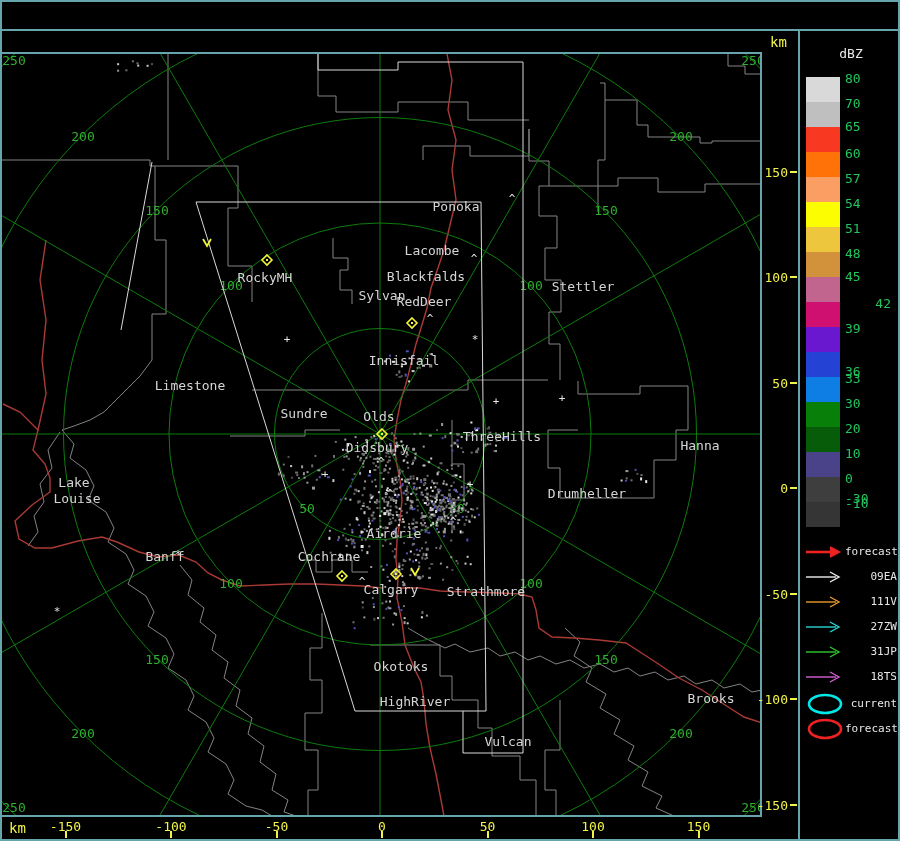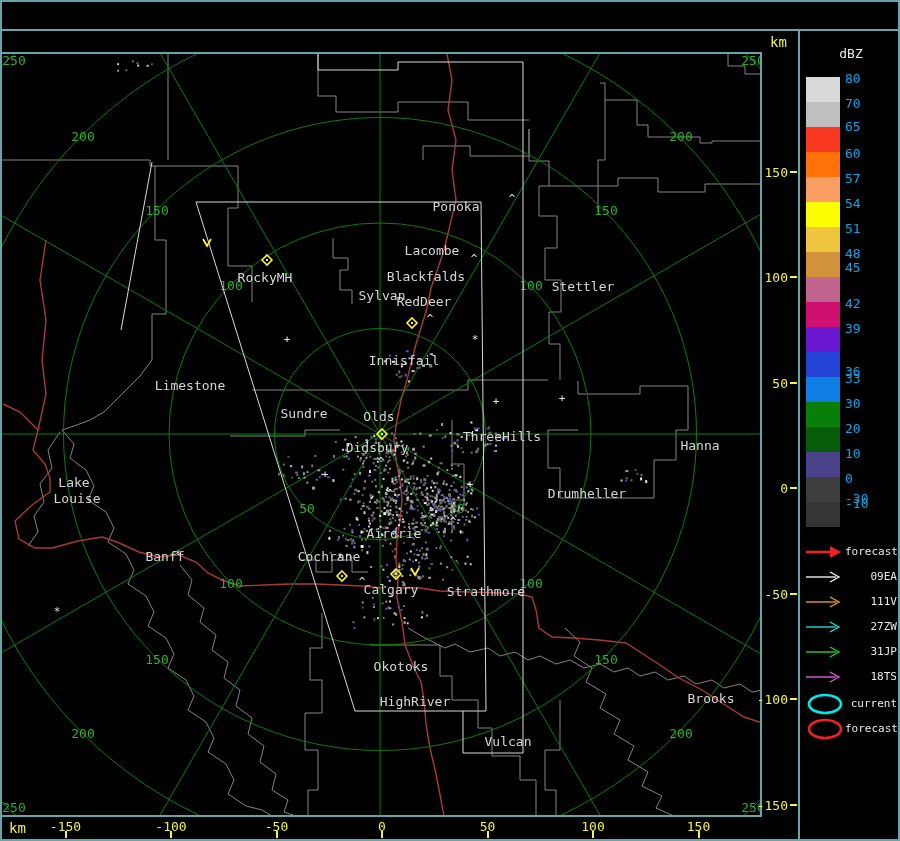--- a/index.html
+++ b/index.html
@@ -7,21 +7,21 @@
         font-family:"DejaVu Sans Mono",monospace;}
   .teal{position:absolute;background:#67a5ad;}
   .ylw{color:#f2f24a;}
   .txt{position:absolute;white-space:pre;}
   #title{left:0;top:6px;width:900px;text-align:center;color:#c9c9c9;font-size:14px;letter-spacing:1px;}
   #stamp{left:8px;top:33px;font-size:14px;}
   #km-right{left:770px;top:34px;width:24px;font-size:14px;}
   #km-bottom{left:9px;top:820px;font-size:14px;}
   #dbz-title{left:826px;top:46px;width:50px;font-size:13px;color:#e8e8e8;}
   .cb-block{position:absolute;left:806px;width:34px;height:25px;}
-  .cb-label{position:absolute;left:845px;width:46px;font-size:13px;color:#0ea5e9;}
+  .cb-label{position:absolute;left:845px;width:46px;font-size:13px;color:#22c55e;}
   .ax-b{position:absolute;width:50px;margin-left:-25px;text-align:center;font-size:13px;top:819px;}
   .tick-b{position:absolute;width:2px;height:7px;background:#f2f24a;top:831px;}
   .ax-r{position:absolute;width:46px;text-align:right;font-size:13px;left:742px;margin-top:-7px;}
   .tick-r{position:absolute;width:7px;height:2px;background:#f2f24a;left:790px;margin-top:-1px;}
   .leg-item{position:absolute;left:804px;height:22px;}
   .leg-label{position:absolute;left:845px;width:52px;font-size:11px;color:#e8e8e8;margin-top:-7px;text-align:right;}
   svg text{font-family:"DejaVu Sans Mono",monospace;}
 </style>
 </head>
 <body>
@@ -1029,23 +1029,23 @@
       <div class="cb-label" style="top: 146px;">60</div>
       <div class="cb-block" style="top: 177px; background: rgb(251, 158, 100);"></div>
       <div class="cb-label" style="top: 171px;">57</div>
       <div class="cb-block" style="top: 202px; background: rgb(253, 253, 2);"></div>
       <div class="cb-label" style="top: 196px;">54</div>
       <div class="cb-block" style="top: 227px; background: rgb(238, 198, 62);"></div>
       <div class="cb-label" style="top: 221px;">51</div>
       <div class="cb-block" style="top: 252px; background: rgb(210, 146, 60);"></div>
       <div class="cb-label" style="top: 246px;">48</div>
       <div class="cb-block" style="top: 277px; background: rgb(194, 101, 142);"></div>
-      <div class="cb-label" style="top: 260px;">45</div>
+      <div class="cb-label" style="top: 269px;">45</div>
       <div class="cb-block" style="top: 302px; background: rgb(207, 16, 112);"></div>
-      <div class="cb-label" style="top: 296px;">42</div>
+      <div class="cb-label" style="top: 296px; text-align: right;">42</div>
       <div class="cb-block" style="top: 327px; background: rgb(106, 24, 207);"></div>
       <div class="cb-label" style="top: 321px;">39</div>
       <div class="cb-block" style="top: 352px; background: rgb(36, 67, 212);"></div>
       <div class="cb-label" style="top: 364px;">36</div>
       <div class="cb-block" style="top: 377px; background: rgb(14, 126, 228);"></div>
       <div class="cb-label" style="top: 371px;">33</div>
       <div class="cb-block" style="top: 402px; background: rgb(8, 127, 8);"></div>
       <div class="cb-label" style="top: 396px;">30</div>
       <div class="cb-block" style="top: 427px; background: rgb(6, 92, 8);"></div>
       <div class="cb-label" style="top: 421px;">20</div>

